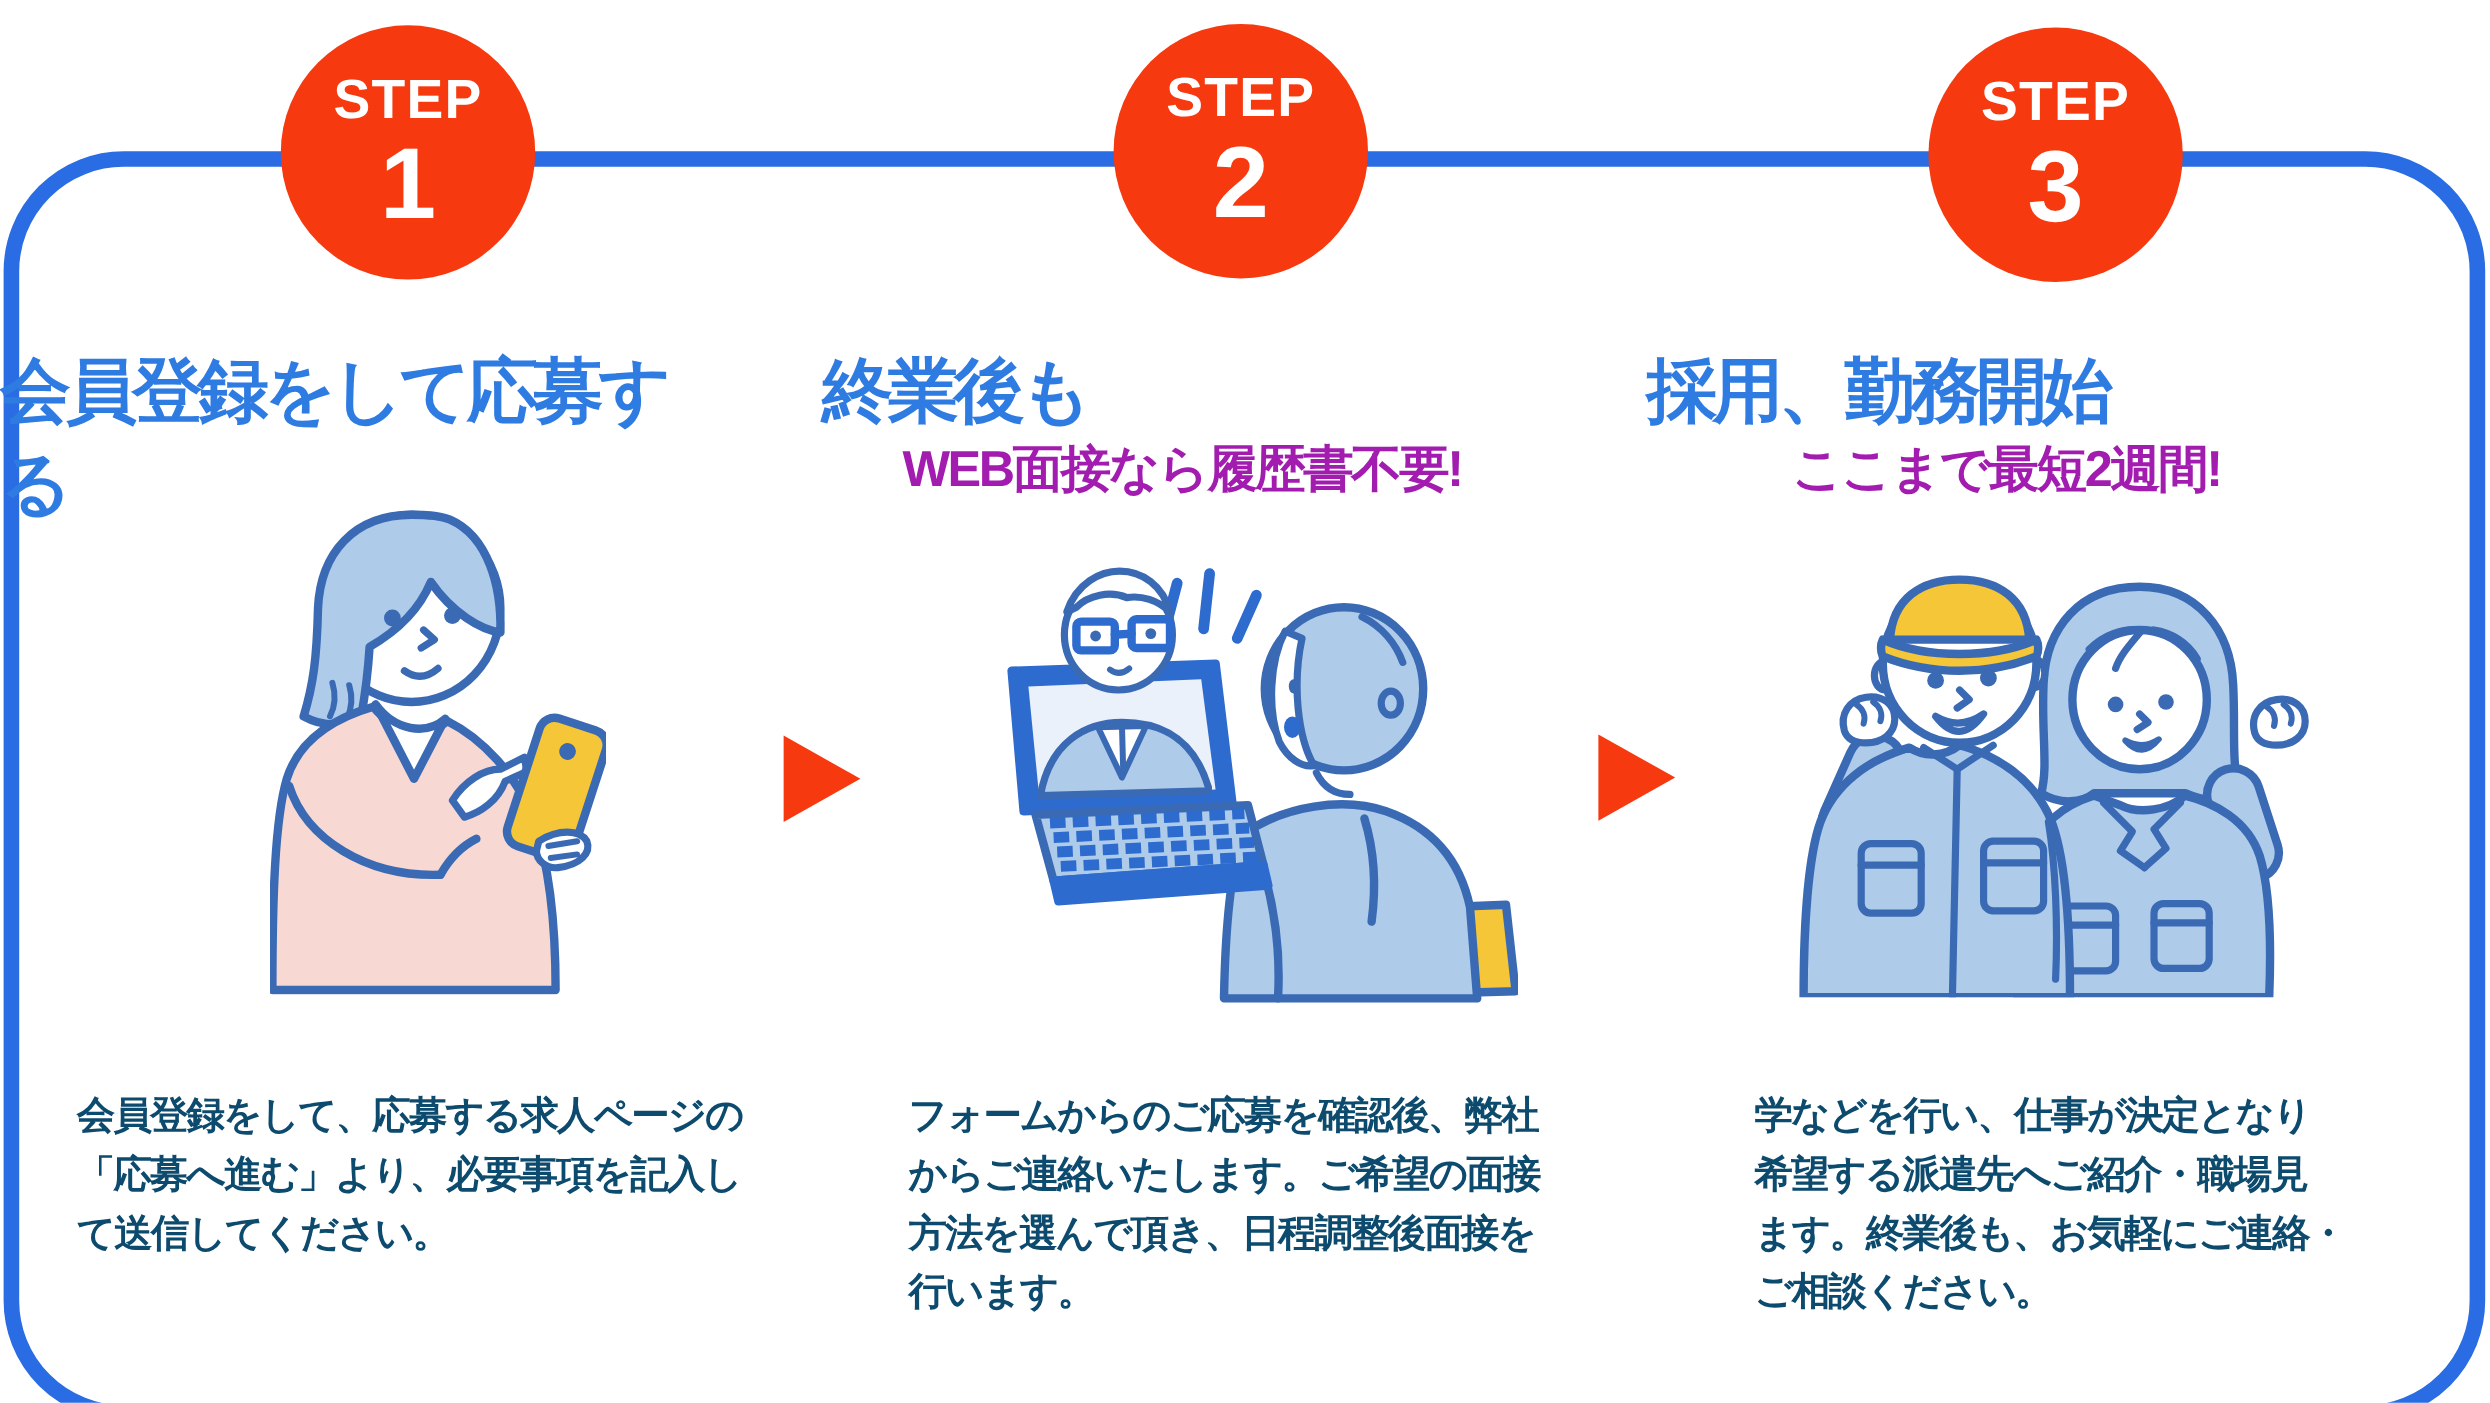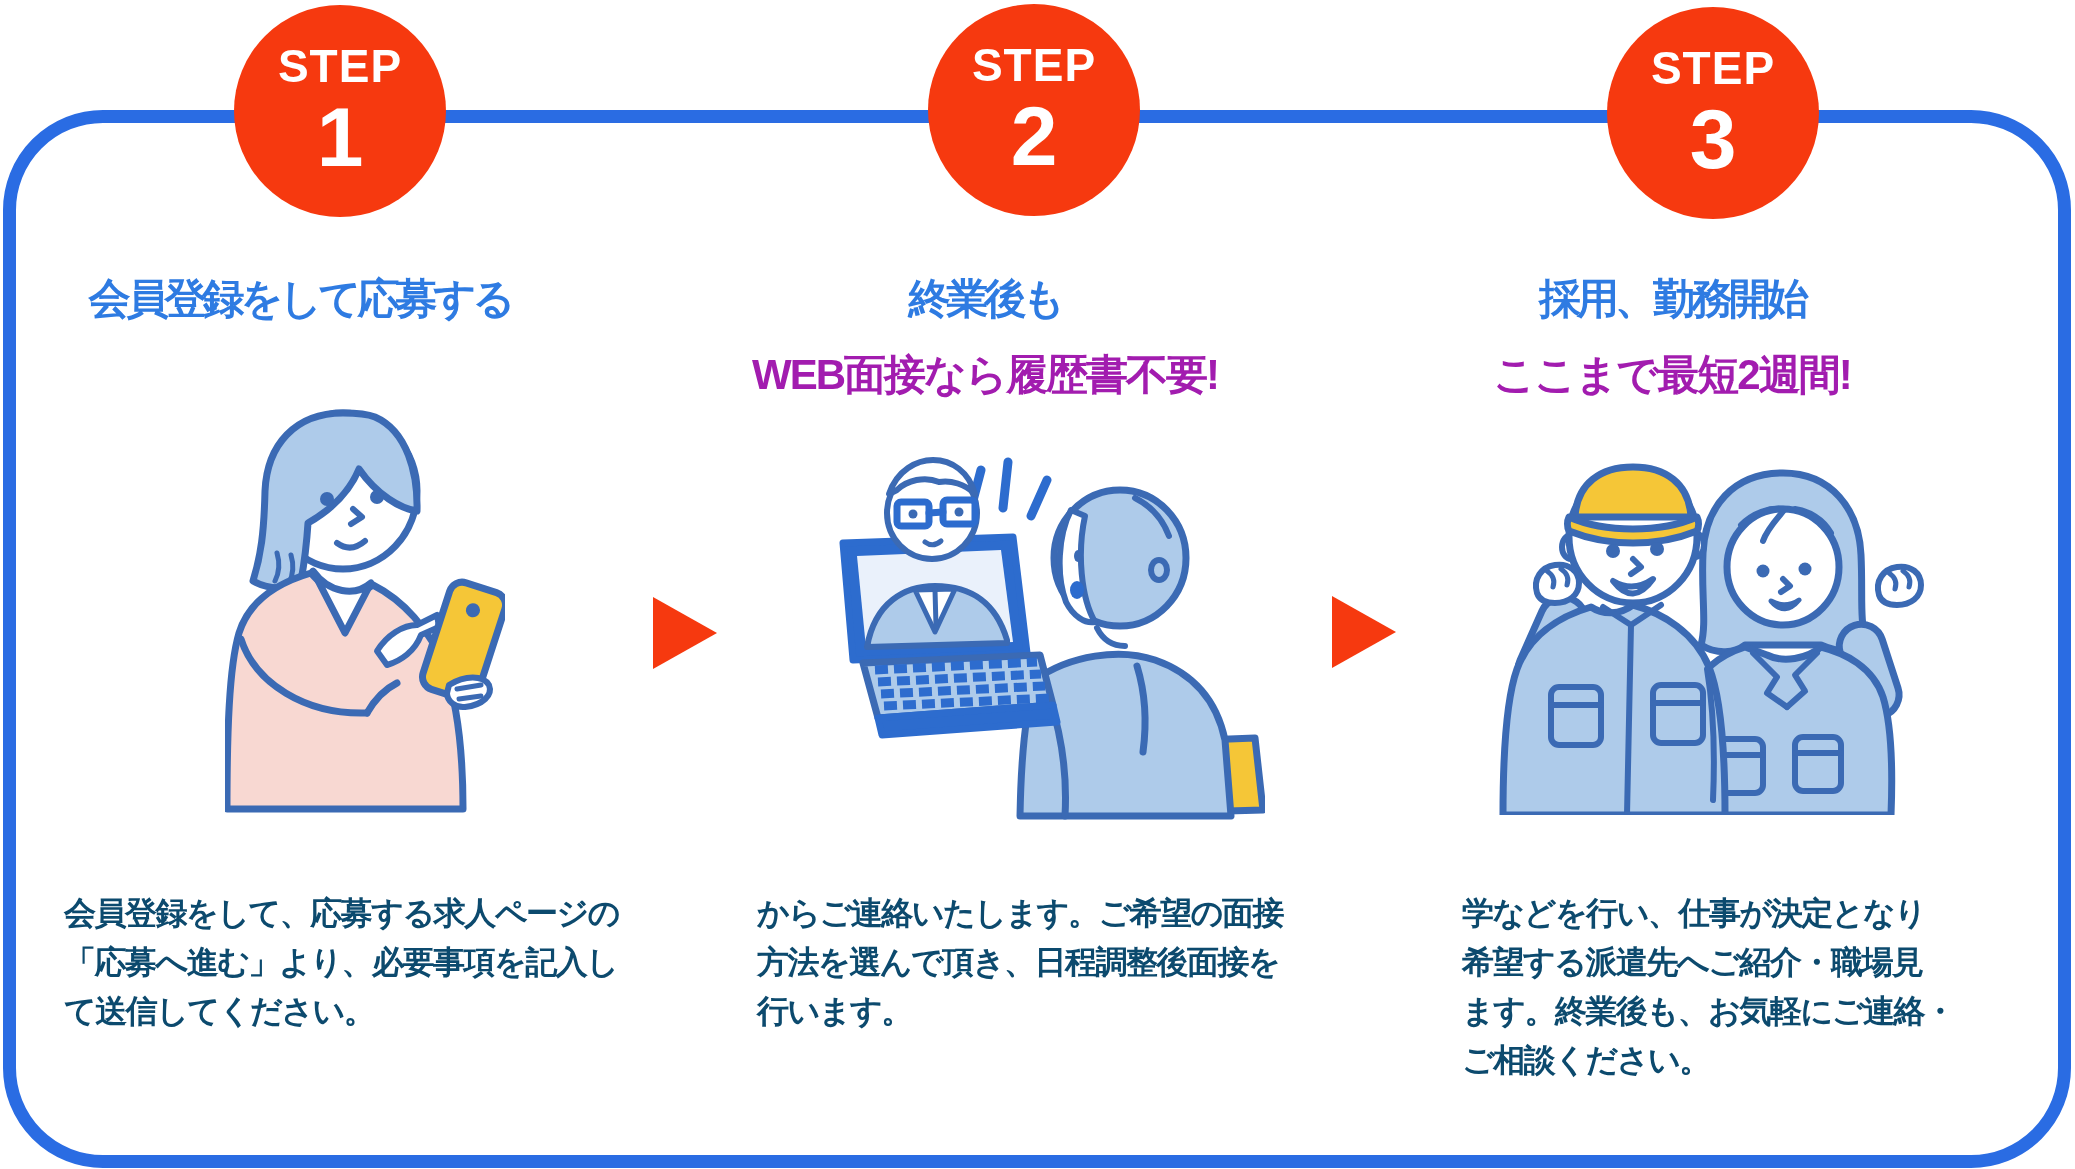--- a/index.html
+++ b/index.html
@@ -1,30 +1,30 @@
 <!DOCTYPE html>
 <html><head>
 <meta charset="utf-8">
 <style>
   html,body{margin:0;padding:0;background:#fff;}
   body{width:2075px;height:1169px;position:relative;overflow:hidden;
        font-family:"Liberation Sans","DejaVu Sans",sans-serif;}
-  .stage{position:absolute;inset:0;}
+  .stage{position:absolute;inset:0;margin-top:16px;}
   .frame{position:absolute;left:3px;top:110px;width:2068px;height:1058px;
          box-sizing:border-box;border:13px solid #2A6CE3;border-radius:100px;background:#fff;}
   .badge{position:absolute;width:212px;height:212px;border-radius:50%;background:#F6390F;
          display:flex;flex-direction:column;align-items:center;justify-content:center;
          color:#fff;text-align:center;z-index:3;}
   .badge .step-word{font-size:46px;font-weight:700;letter-spacing:1px;line-height:1;}
   .badge .step-num{font-size:84px;font-weight:700;line-height:1;margin-top:6px;}
   .badge1{left:234px;top:5px;}
   .badge2{left:928px;top:4px;}
   .badge3{left:1607px;top:7px;}
-  .title{position:absolute;top:272px;width:600px;text-align:center;
-         font-size:42px;font-weight:700;letter-spacing:-4px;color:#2E7BE2;line-height:1.3;z-index:2;}
+  .title{position:absolute;top:272px;width:600px;
+         font-size:59px;font-weight:700;letter-spacing:-4px;color:#2E7BE2;line-height:1.3;z-index:2;}
   .title1{left:0px;} .title2{left:685px;} .title3{left:1372px;}
   .subtitle{position:absolute;top:350px;width:600px;text-align:center;
          font-size:42px;font-weight:700;letter-spacing:-2px;color:#a21caf;line-height:1.2;z-index:2;}
   .subtitle2{left:685px;} .subtitle3{left:1372px;}
   .arrow{position:absolute;width:0;height:0;
          border-top:36px solid transparent;border-bottom:36px solid transparent;
          border-left:64px solid #F6390F;z-index:2;}
   .arrow1{left:653px;top:597px;} .arrow2{left:1332px;top:596px;}
   .illu{position:absolute;z-index:1;}
   .illu1{left:225px;top:403px;width:280px;height:410px;}
@@ -184,20 +184,21 @@
       <path d="M212 214 C 218 250 220 300 218 345" stroke-width="6"></path>
     </g>
   </svg>
 
   <div class="body-text body1">
     <div>会員登録をして、応募する求人ページの</div>
     <div>「応募へ進む」より、必要事項を記入し</div>
     <div>て送信してください。</div>
   </div>
   <div class="body-text body2">
+    <div>フォームからのご応募を確認後、弊社</div>
     <div>からご連絡いたします。ご希望の面接</div>
     <div>方法を選んで頂き、日程調整後面接を</div>
     <div>行います。</div>
   </div>
   <div class="body-text body3">
     <div>学などを行い、仕事が決定となり</div>
     <div>希望する派遣先へご紹介・職場見</div>
     <div>ます。終業後も、お気軽にご連絡・</div>
     <div>ご相談ください。</div>
   </div>

